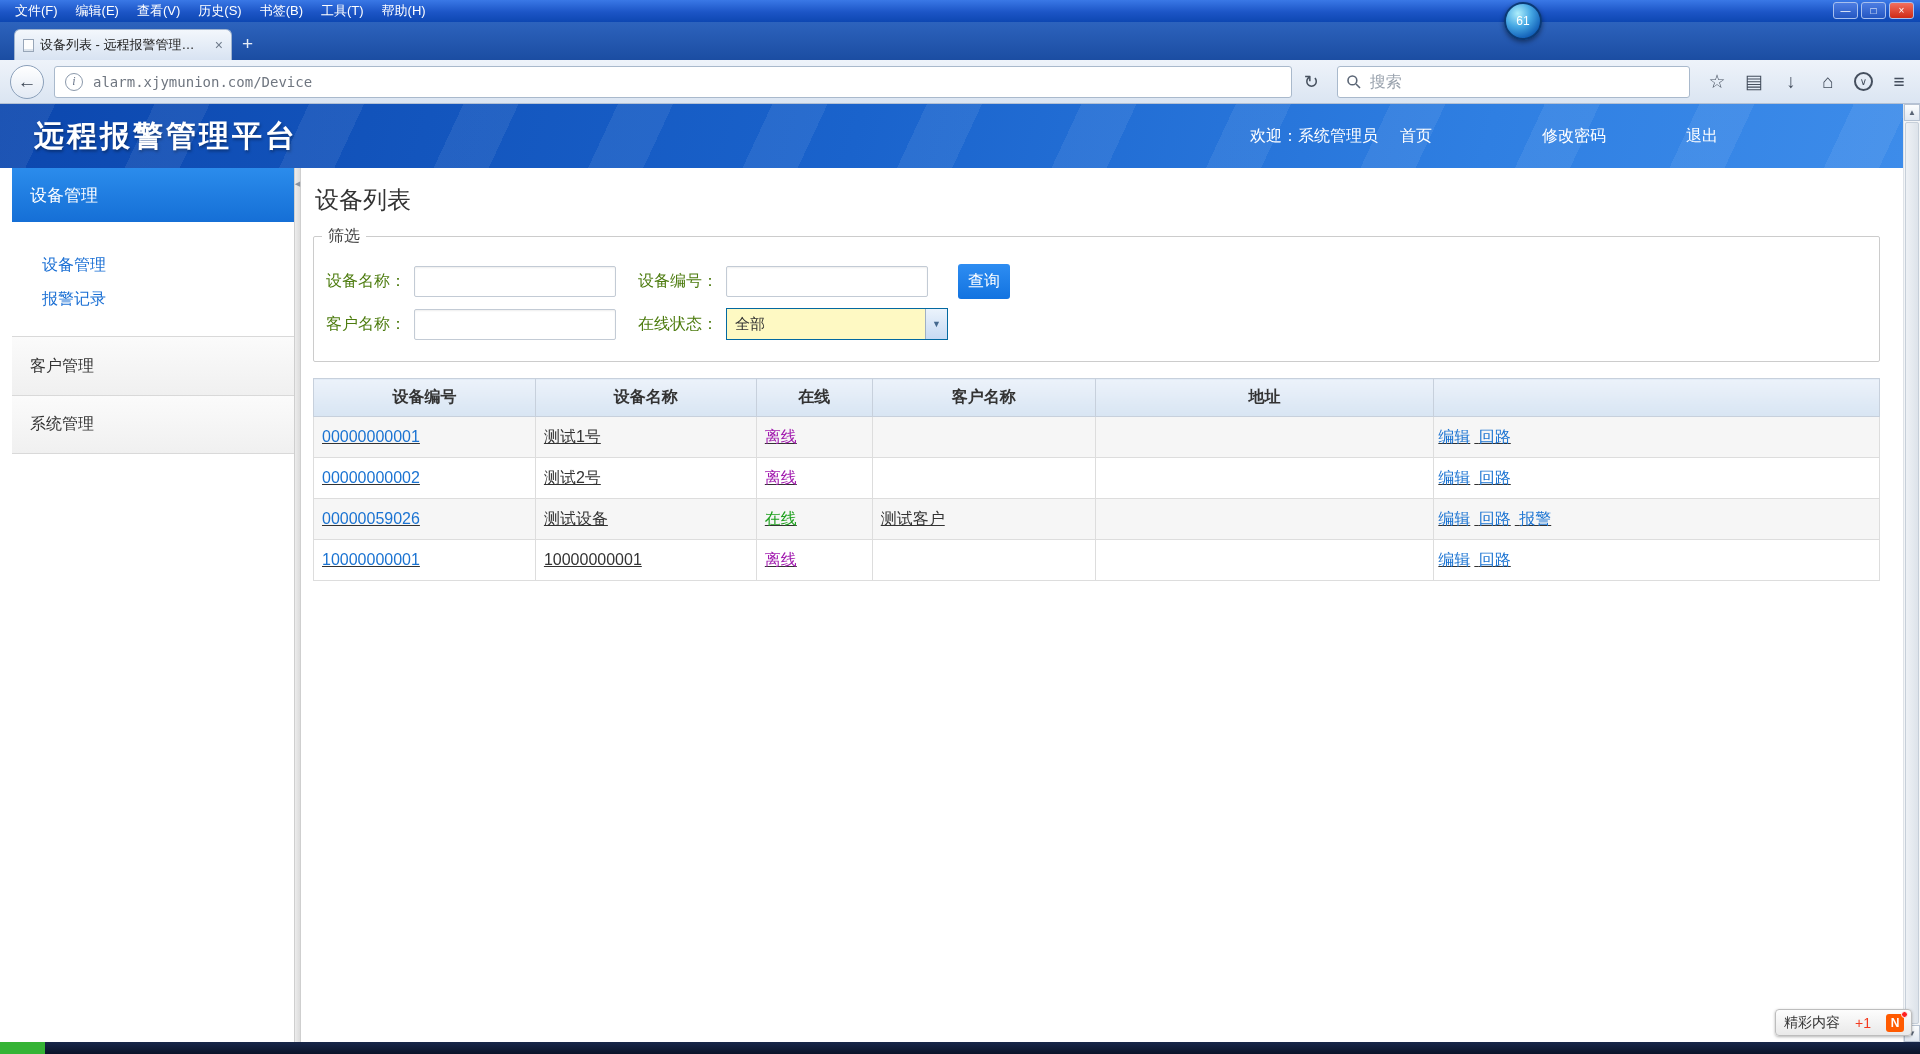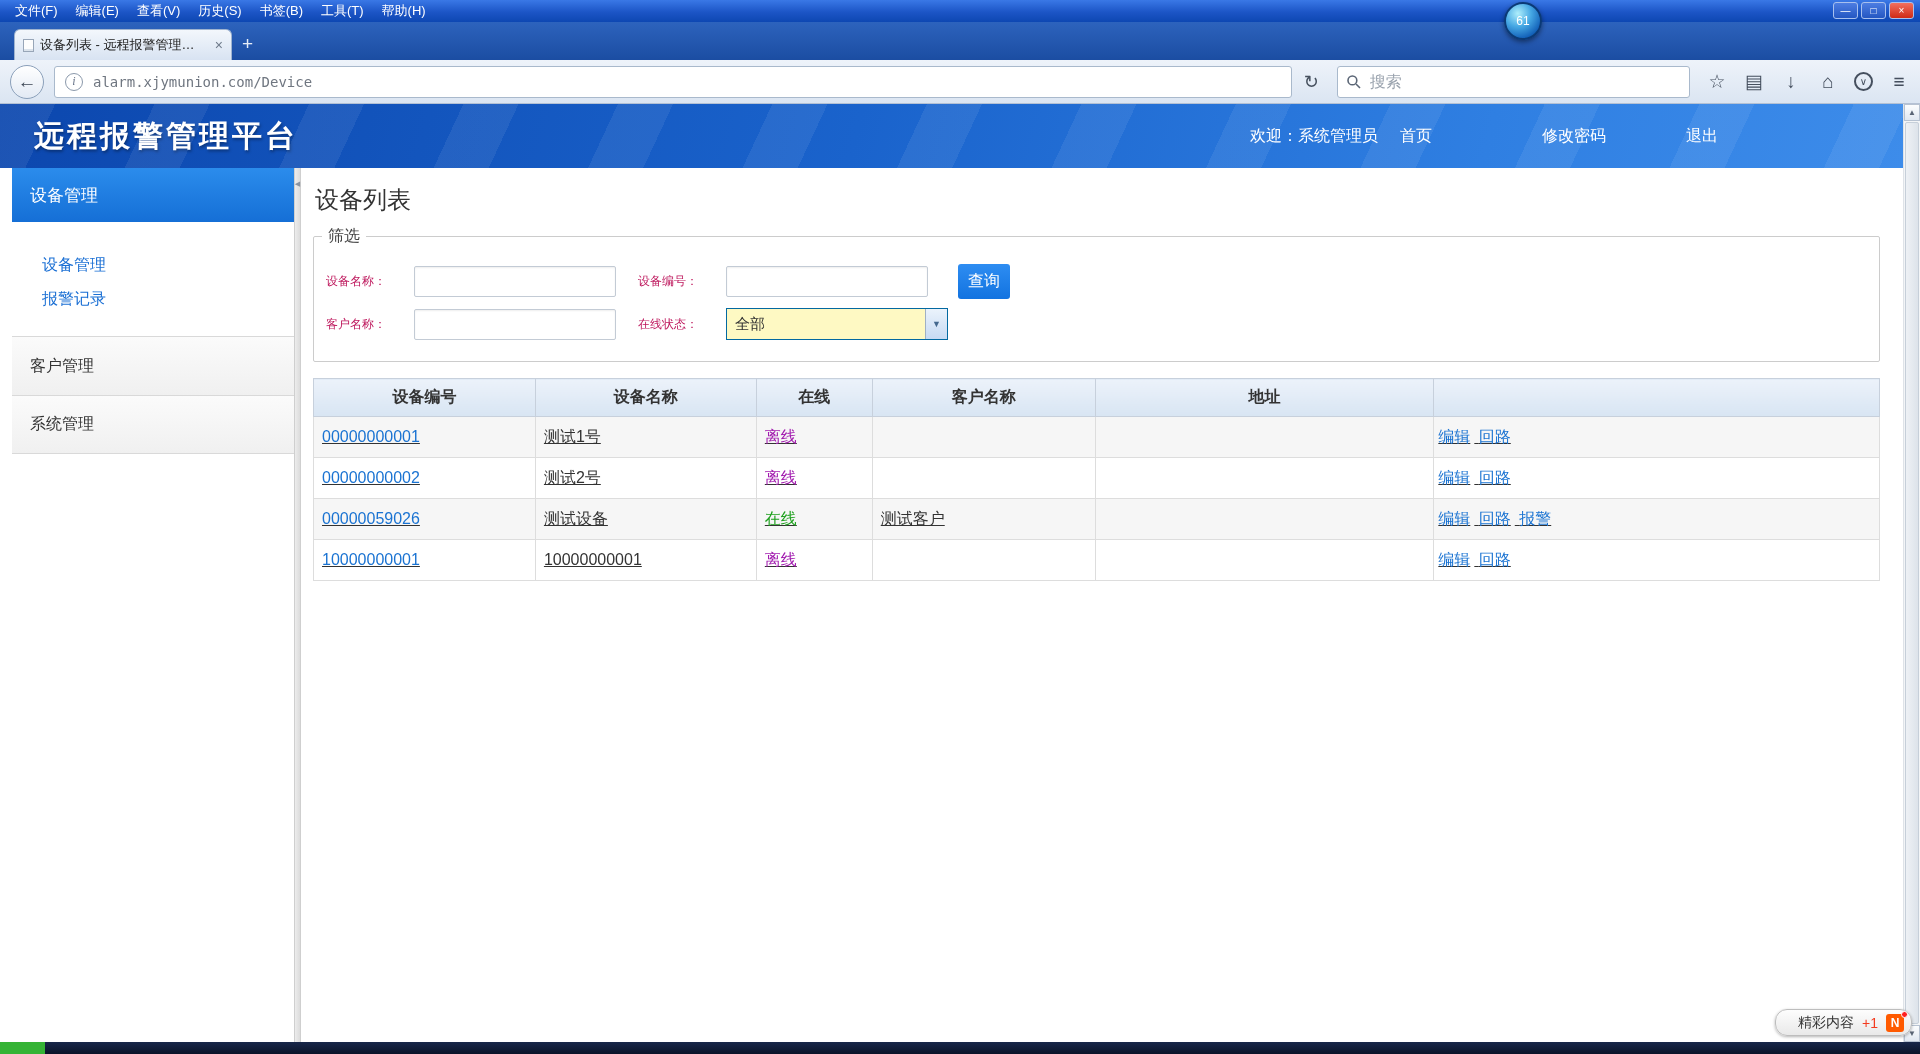--- a/index.html
+++ b/index.html
@@ -91,21 +91,21 @@
   .collapse-strip { width: 7px; background: linear-gradient(90deg,#ececec,#dcdcdc); border-left: 1px solid #cfcfcf;
                     border-right: 1px solid #cfcfcf; display: flex; justify-content: center; }
   .collapse-arrow { color: #8a93a0; font-size: 7px; margin-top: 12px; }
 
   .main { flex: 1; padding: 0 14px 0 12px; }
   .page-title { font-size: 24px; font-weight: 400; color: #333; margin: 16px 0 10px 2px; }
 
   .filter { border: 1px solid #ccc; border-radius: 2px; width: 1567px; padding: 8px 0 12px 0; margin-bottom: 16px; }
   .filter legend { font-size: 16px; color: #444; margin-left: 8px; padding: 0 6px; }
   .filter-row { display: flex; align-items: center; margin: 9px 0 9px 12px; }
-  .f-label { width: 88px; font-size: 12px; color: #be185d; flex: none; }
+  .f-label { width: 88px; font-size: 16px; color: #4d7c0f; flex: none; }
   .f-input { width: 202px; height: 31px; border: 1px solid #c3cbd5; border-radius: 2px; margin-right: 22px;
              box-shadow: inset 0 1px 2px rgba(0,0,0,.07); font-size: 15px; padding: 0 6px; outline: none;
              font-family: "Liberation Sans", sans-serif; }
   .search-btn { width: 52px; height: 35px; margin-left: 8px; background: linear-gradient(#2e8df2,#1273e0);
                 color: #fff; border: none; border-radius: 3px; font-size: 16px; cursor: pointer;
                 font-family: "Liberation Sans", sans-serif; }
   .select { width: 222px; height: 32px; border: 1px solid #0369a1; background: #fef9c3; display: flex; cursor: pointer; }
   .select-value { flex: 1; display: flex; align-items: center; padding-left: 8px; font-size: 15px; color: #333; }
   .select-arrow { width: 22px; border-left: 1px solid #9fb0c4; background: linear-gradient(#ebf3fc,#c7daf3);
                   color: #44688e; font-size: 9px; display: flex; align-items: center; justify-content: center; }
@@ -125,22 +125,22 @@
   
   .scrollbar { width: 17px; flex: none; background: #f3f5f7; border-left: 1px solid #dfe3e8;
                display: flex; flex-direction: column; }
   .sb-btn { height: 17px; flex: none; background: linear-gradient(#fcfdfe,#e1e8f1); border: 1px solid #b7c2d1;
             color: #5a6575; font-size: 8px; display: flex; align-items: center; justify-content: center; }
   .sb-thumb { flex: 1; margin: 1px; background: linear-gradient(90deg,#eef1f5,#dde3ea);
               border: 1px solid #c6cfd9; border-radius: 2px; }
 
   
   .promo { position: absolute; right: 8px; bottom: 6px; height: 27px; display: flex; align-items: center;
-           gap: 8px; background: linear-gradient(#fdfdfd,#e9e9e9); border: 1px solid #bdbdbd; border-radius: 12px;
-           padding: 0 7px 0 22px; font-size: 14px; color: #333; box-shadow: 0 1px 3px rgba(0,0,0,.3); z-index: 30;
+           gap: 15px; background: linear-gradient(#fdfdfd,#e9e9e9); border: 1px solid #bdbdbd; border-radius: 4px;
+           padding: 0 7px 0 8px; font-size: 14px; color: #333; box-shadow: 0 1px 3px rgba(0,0,0,.3); z-index: 30;
            cursor: pointer; }
   .promo-plus { color: #f33a1e; }
   .promo-icon { width: 18px; height: 18px; background: #ff5a00; color: #fff; font-weight: bold; font-size: 12px;
                 border-radius: 3px; display: flex; align-items: center; justify-content: center; position: relative; }
   .promo-dot { position: absolute; top: -3px; right: -4px; width: 7px; height: 7px; background: #ff1f1f;
                border-radius: 50%; border: 1px solid #fff; }
 
   
   .taskbar { height: 12px; background: linear-gradient(#18274a,#0a1328); display: flex; }
   .task-green { width: 45px; height: 100%; background: #35b335; }

